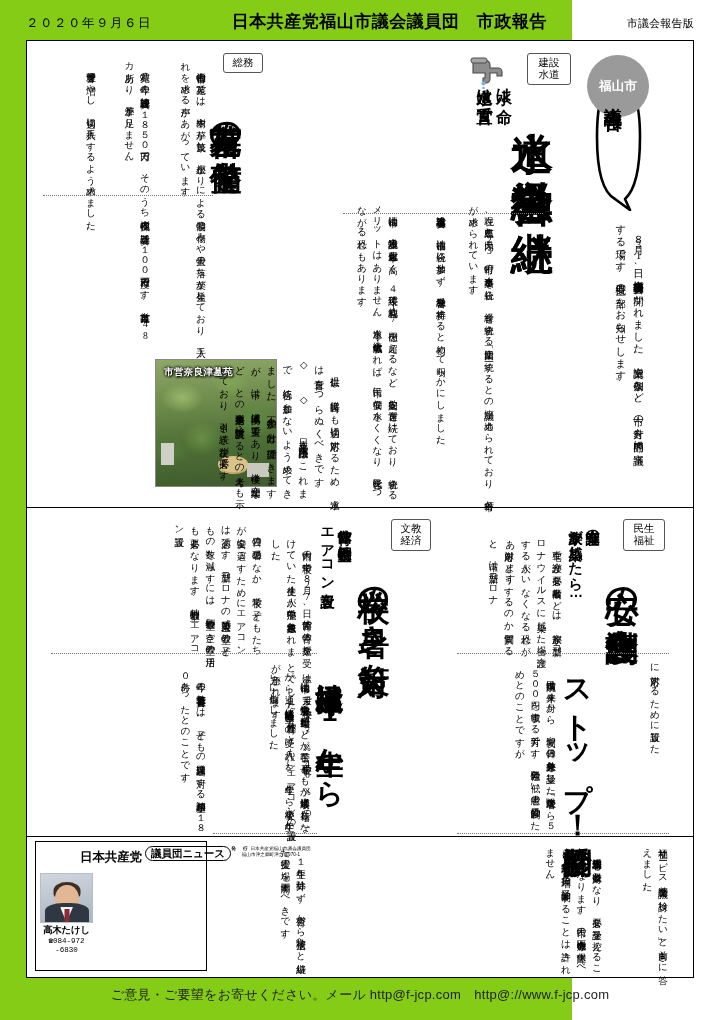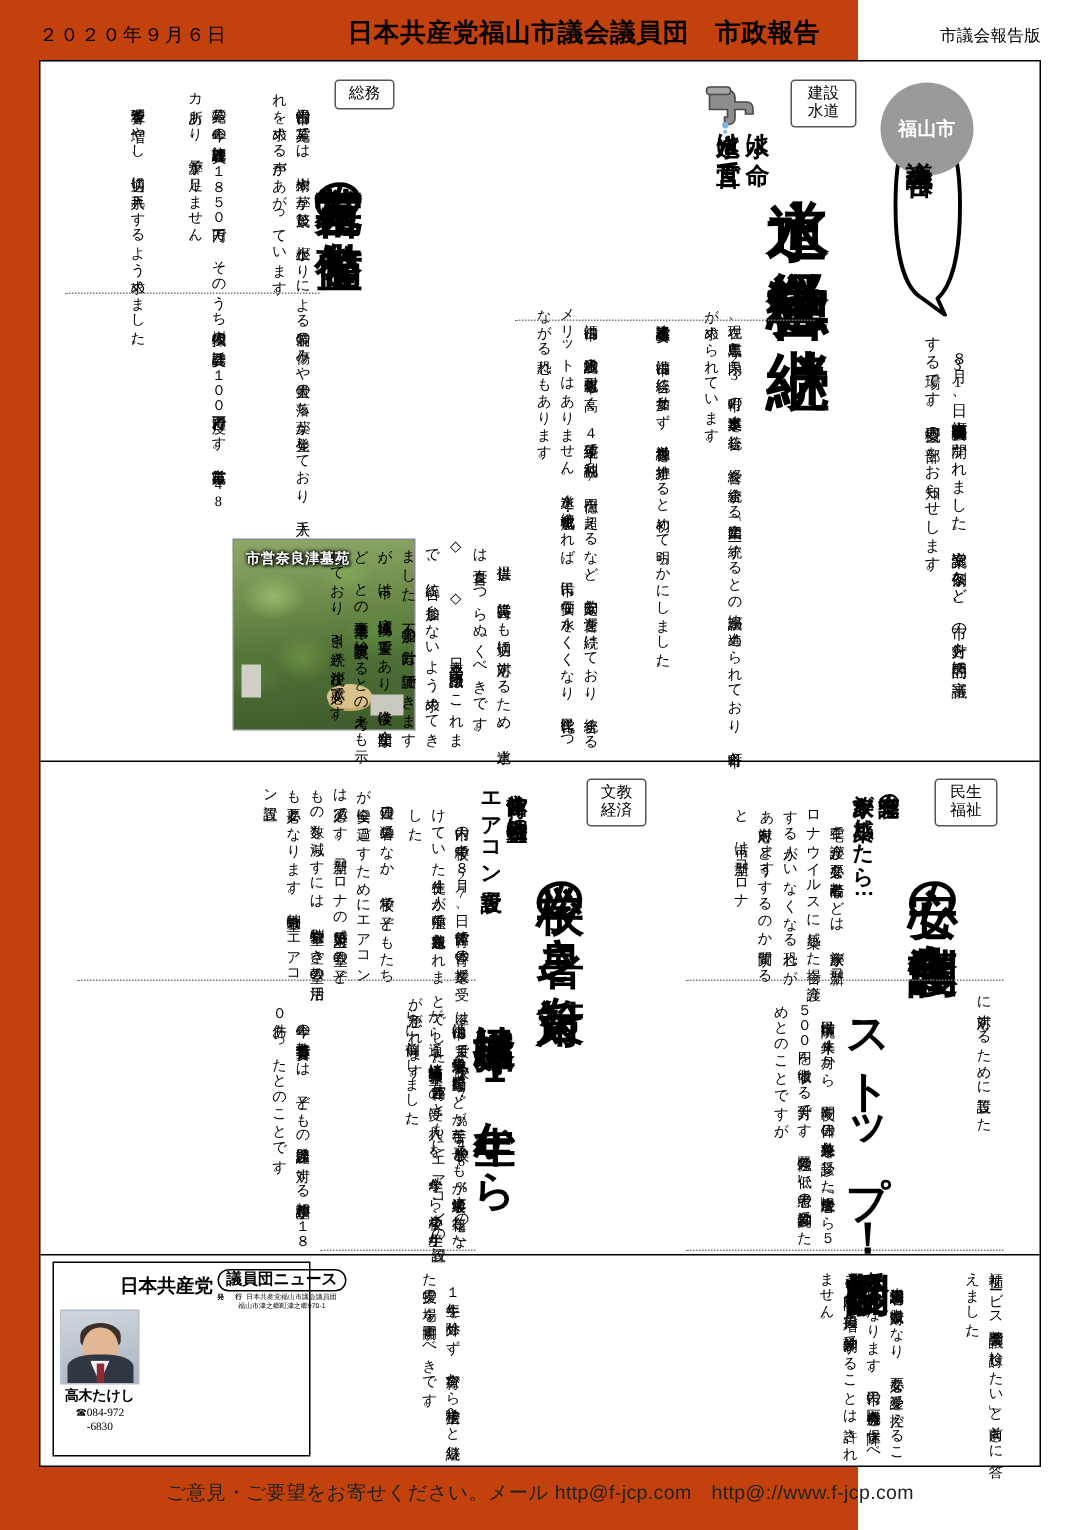--- a/index.html
+++ b/index.html
@@ -10,21 +10,21 @@
     background: #ffffff;
     font-family: "Liberation Serif", "DejaVu Serif", serif;
     color: #000;
     overflow: hidden;
   }
 
   .page {
     position: relative;
     width: 572px;
     height: 1020px;
-    background: #c2410c;
+    background: #84cc16;
     padding: 0;
   }
 
   
   .masthead {
     position: absolute;
     top: 10px; left: 26px;
     width: 668px; height: 28px;
     display: flex;
     align-items: baseline;
@@ -435,21 +435,21 @@
     border-radius: 3px;
   }
   .mname {
     font-size: 9.4px; font-weight: bold;
     font-family: "Liberation Sans", sans-serif;
     margin-top: 1px; white-space: nowrap;
     letter-spacing: -0.02em;
   }
   .mtel {
     font-size: 7.6px;
-    font-family: Liberation Serif, serif;
+    font-family: Liberation Mono, monospace;
     line-height: 1.22; white-space: nowrap;
     letter-spacing: -0.01em;
     text-align: center;
   }
 
   
   .contact {
     position: absolute;
     top: 986px; left: 0; width: 720px;
     text-align: center;
@@ -560,21 +560,21 @@
     <div class="dotsep" style="top:792px;left:186px;width:104px;"></div>
 
     <div class="headline-tsukyu">通級指導は1年生から</div>
     <div class="vbody" style="position:absolute;top:624px;left:186px;width:100px;height:162px;">　福山市は、注意集中や集団行動などが苦手な子どもが通常学級に在籍しながら通う「情緒通級指導教室」への受け入れを、今年から小学校２年生からに前倒ししました。</div>
     <div class="vbody" style="position:absolute;top:624px;left:30px;width:152px;height:162px;">　今年の教育予算委員会では、子どもの発達課題に対する相談希望が１８０件あったとのことです。</div>
     <div class="vbody" style="position:absolute;top:800px;left:186px;width:96px;height:128px;">　１年生を除外せず、療育から学校生活へと継続した支援の場を再開すべきです。</div>
 
     <div class="footer-box">
       <div class="footer-top">
         <div class="jcp-name">日本共産党</div>
-        <div style="display:flex;flex-direction:column;">
+        <div style="display:flex;flex-direction:row;">
           <div class="news-pill">議員団ニュース</div>
           <div class="pub-info">
             <div><b>発　行</b>
               <span>日本共産党福山市議会議員団</span></div>
             <div style="text-align:center">福山市津之郷町津之郷970-1</div>
           </div>
         </div>
       </div>
 
       <div class="members">

